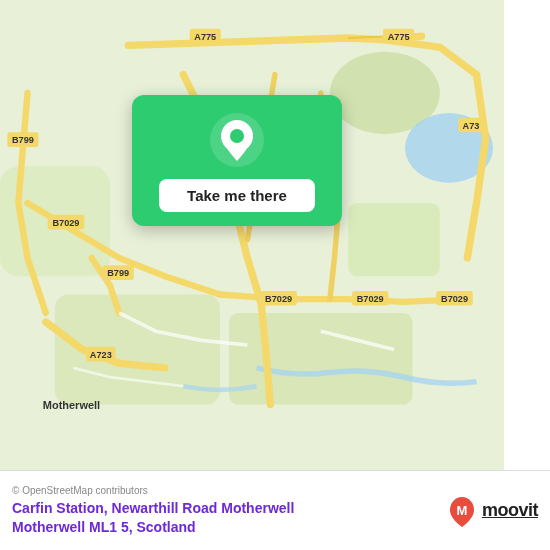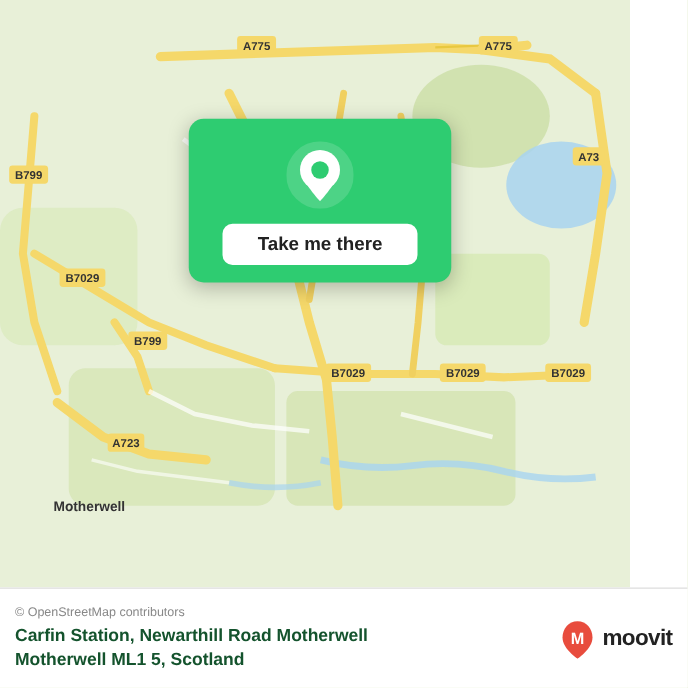--- a/index.html
+++ b/index.html
@@ -24,21 +24,21 @@
       width: 100%;
       height: 100%;
       position: absolute;
       top: 0; left: 0;
     }
 
     
     #popup-card {
       position: absolute;
       top: 95px;
-      left: 151px;
+      left: 132px;
       width: 210px;
       background: #2ecc71;
       border-radius: 12px;
       display: flex;
       flex-direction: column;
       align-items: center;
       padding: 18px 20px 14px;
       box-shadow: 0 4px 16px rgba(0,0,0,0.25);
       cursor: pointer;
     }
@@ -79,21 +79,21 @@
 
     #copyright {
       font-size: 10px;
       color: #888;
       margin-bottom: 3px;
     }
 
     #location-name {
       font-size: 14px;
       font-weight: 700;
-      color: #14532d;
+      color: #6d28d9;
       line-height: 1.3;
     }
 
     #moovit-logo {
       display: flex;
       align-items: center;
       gap: 4px;
       flex-shrink: 0;
       margin-left: 10px;
     }
@@ -101,20 +101,21 @@
     #moovit-icon {
       width: 32px;
       height: 32px;
     }
 
     #moovit-text {
       font-size: 18px;
       font-weight: 900;
       color: #222;
       letter-spacing: -0.5px;
+      text-decoration: underline;
     }
   </style>
 </head>
 <body>
 
 <div id="map-container">
   <svg id="map-svg" viewBox="0 0 550 470" xmlns="http://www.w3.org/2000/svg">
 
     <rect width="550" height="470" fill="#e8f0d8"></rect>
 

